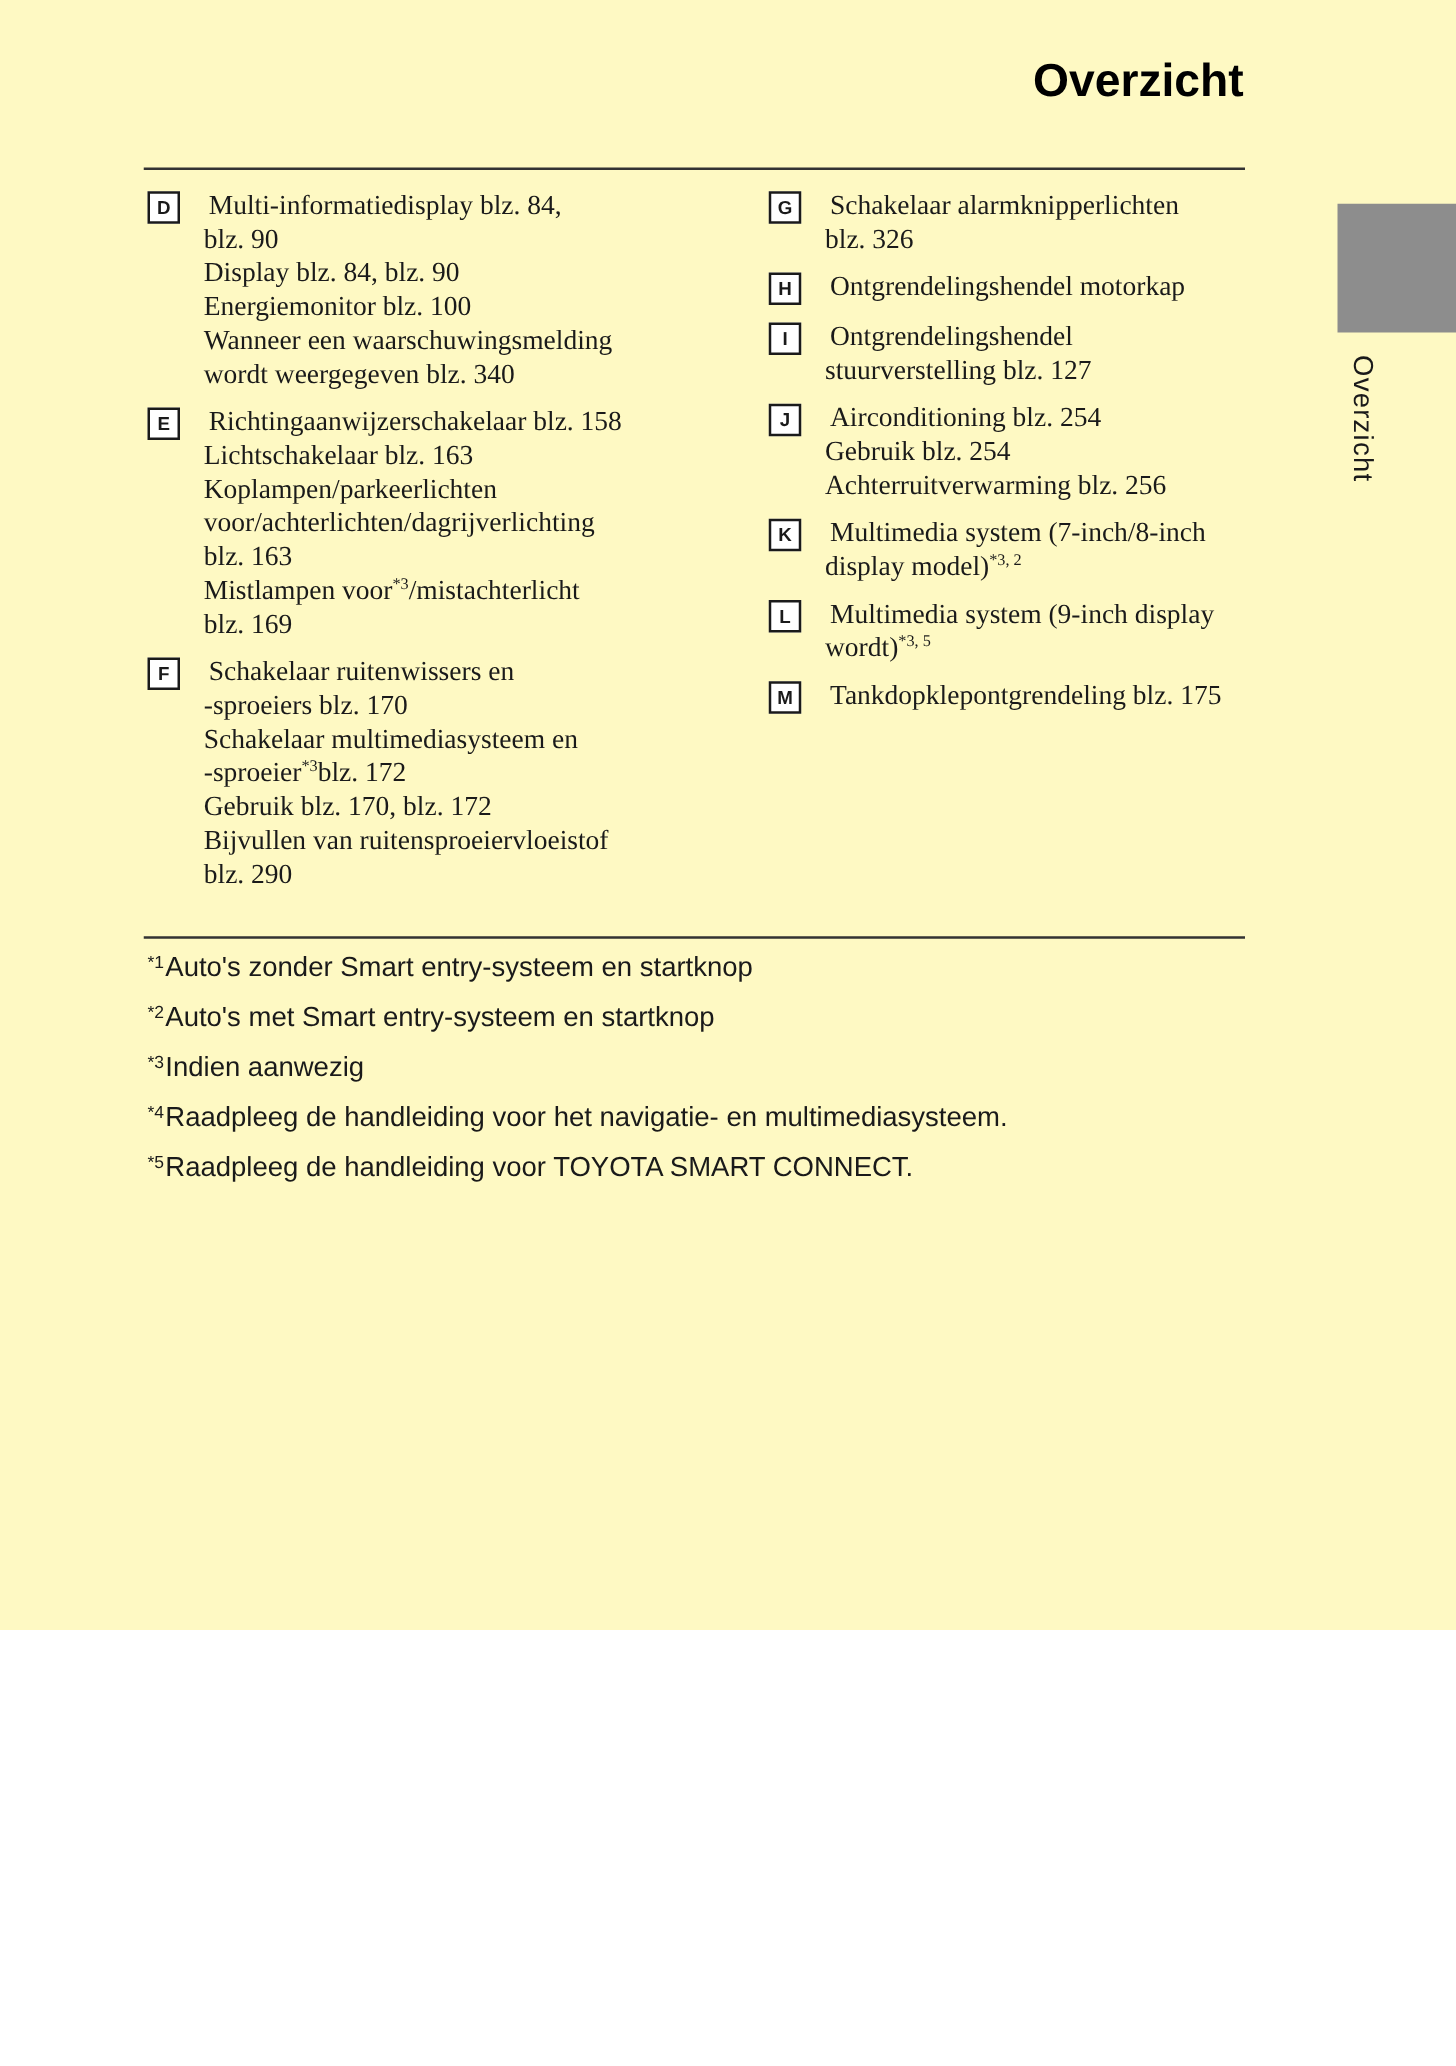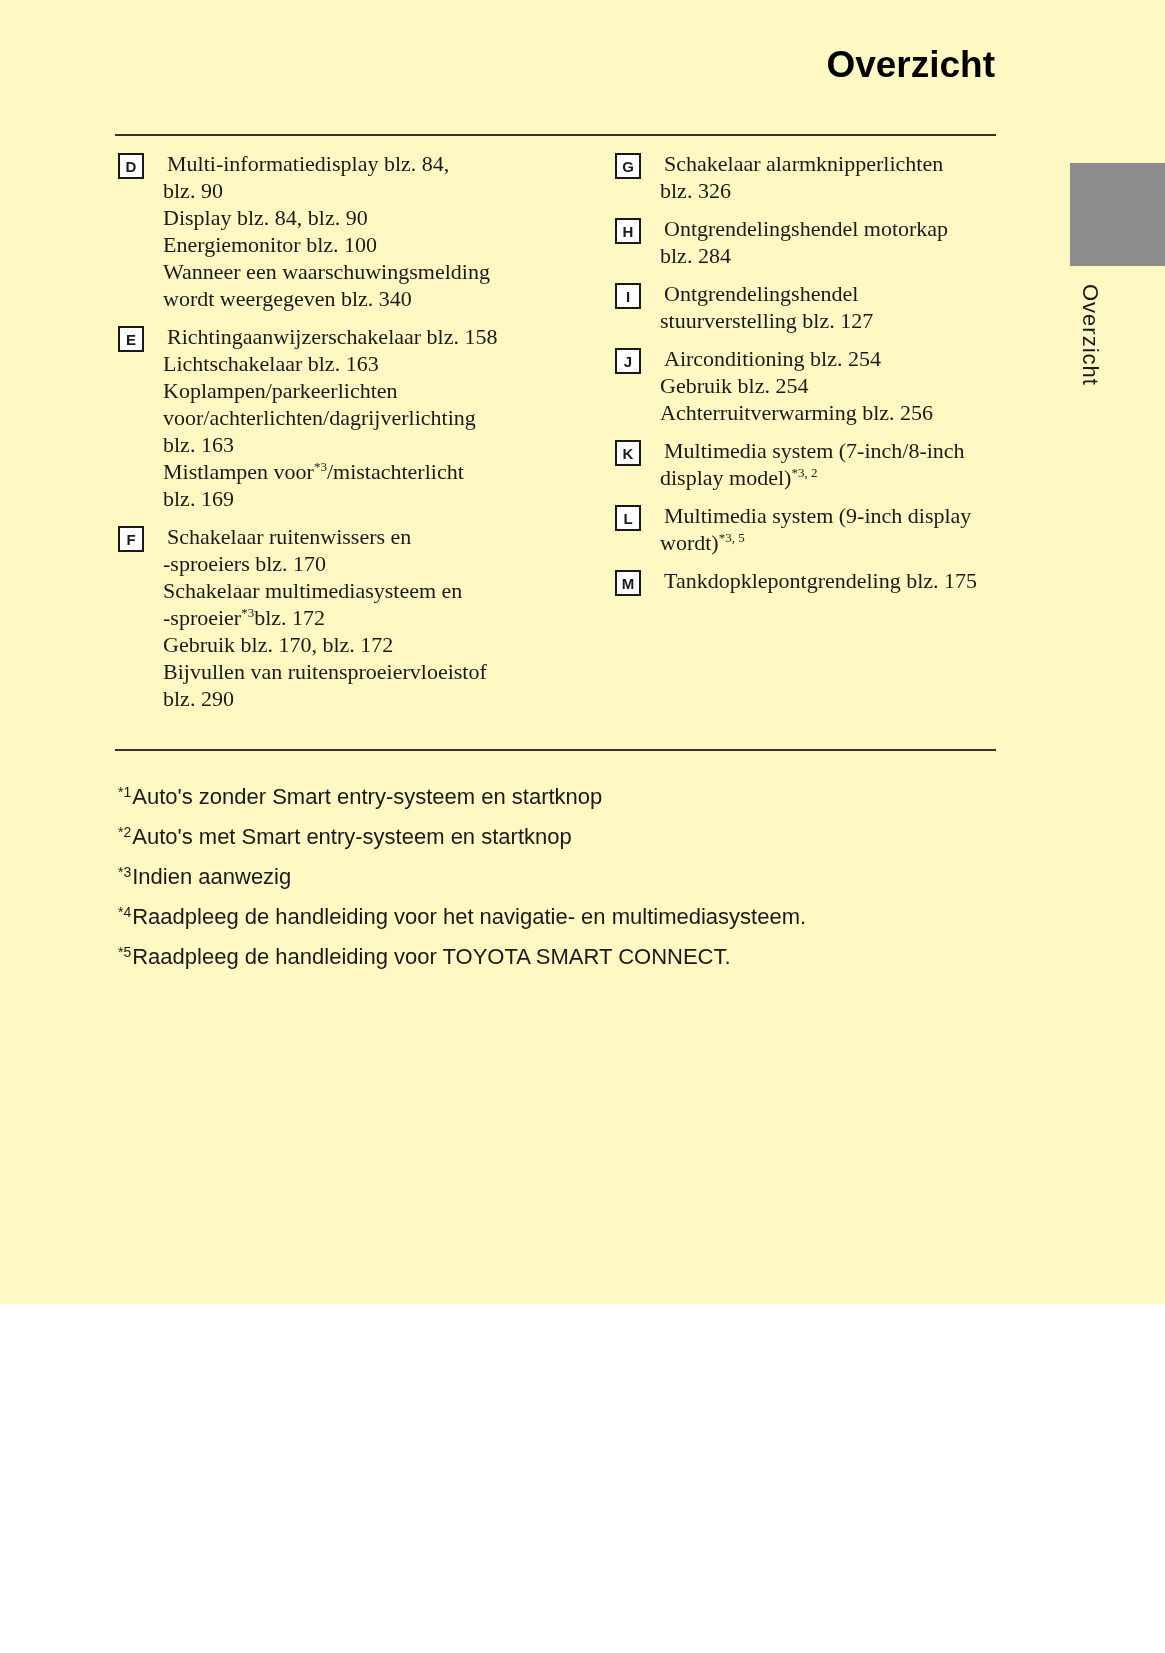--- a/index.html
+++ b/index.html
@@ -76,21 +76,21 @@
     font-size: 13px;
     line-height: 0;
     position: relative;
     top: -8px;
     letter-spacing: 0;
   }
 
   .footnotes {
     position: absolute;
     left: 118px;
-    top: 784px;
+    top: 761px;
     width: 880px;
   }
   .footnote {
     font-size: 22px;
     line-height: 26px;
     margin-bottom: 14px;
     white-space: nowrap;
   }
   .fn-marker {
     font-size: 14px;
@@ -179,21 +179,20 @@
           <span class="key-box">G</span>
           <div class="lines">
             <div class="line"><span>Schakelaar alarmknipperlichten</span></div>
             <div class="line"><span>blz. 326</span></div>
           </div>
         </div>
         <div class="item">
           <span class="key-box">H</span>
           <div class="lines">
             <div class="line"><span>Ontgrendelingshendel motorkap</span></div>
-            <div class="line"><span>blz. 284</span></div>
           </div>
         </div>
         <div class="item">
           <span class="key-box">I</span>
           <div class="lines">
             <div class="line"><span>Ontgrendelingshendel</span></div>
             <div class="line"><span>stuurverstelling blz. 127</span></div>
           </div>
         </div>
         <div class="item">

